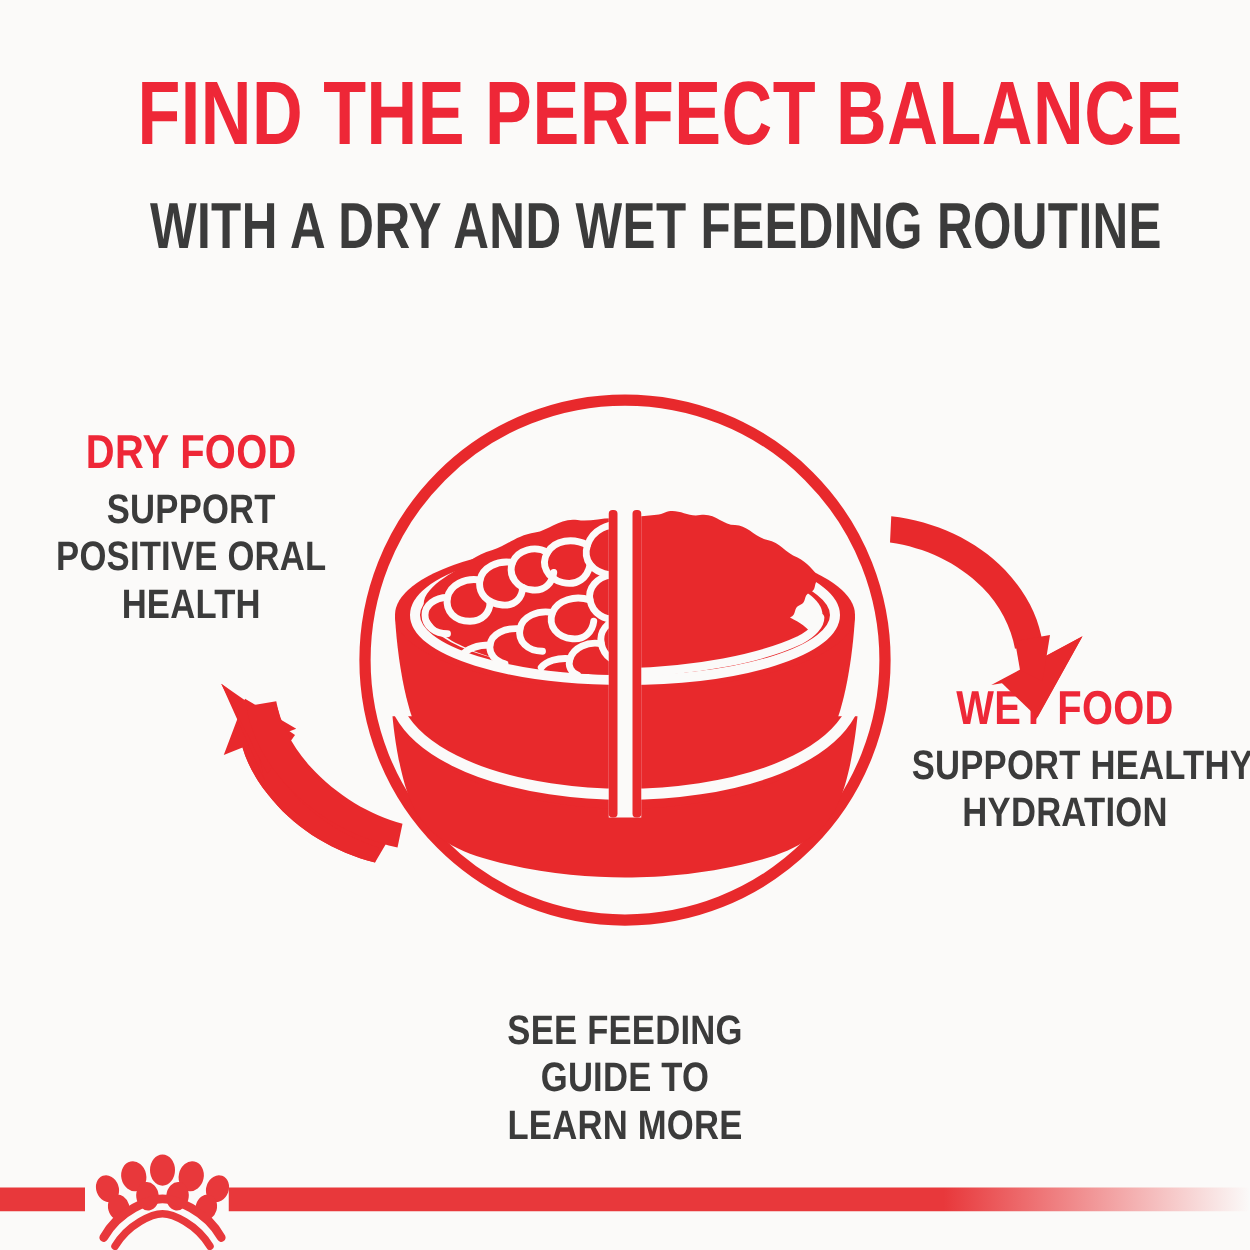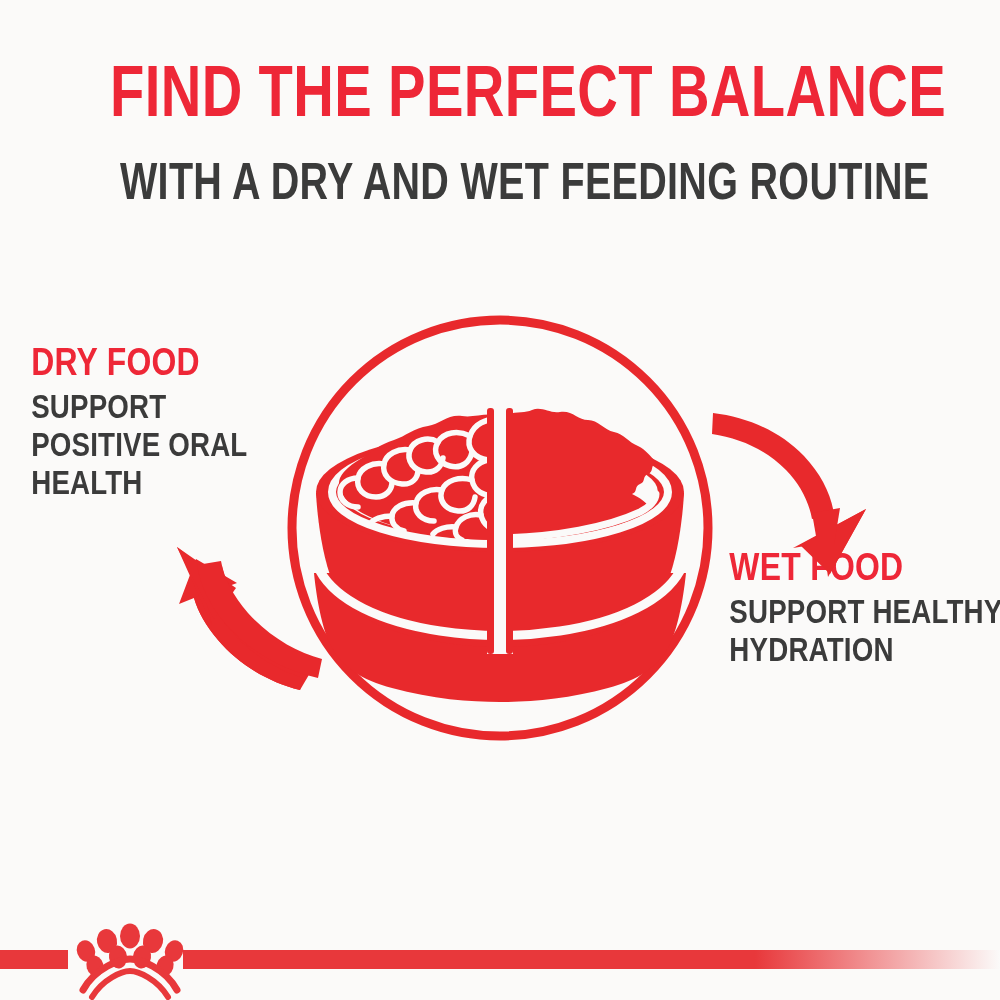--- a/index.html
+++ b/index.html
@@ -53,21 +53,21 @@
     line-height: 58px;
     letter-spacing: 0.4px;
     transform: scaleX(0.76);
     transform-origin: center top;
     white-space: nowrap;
   }
 
   
   .label-block {
     position: absolute;
-    text-align: left;
+    text-align: center;
   }
   .label-title {
     color: #EE2737;
     font-family: "Liberation Sans Narrow", "Liberation Sans", sans-serif;
     font-weight: bold;
     font-size: 38px;
     line-height: 44px;
     letter-spacing: 0.3px;
     transform: scaleX(0.84);
     white-space: nowrap;
@@ -137,20 +137,25 @@
   </div>
 
   <div class="label-block" id="wet-label">
     <div class="label-title">WET FOOD</div>
     <div class="label-body">
       <span class="ln">SUPPORT HEALTHY</span>
       <span class="ln">HYDRATION</span>
     </div>
   </div>
 
+  <div id="footer-caption">
+    <span class="ln">SEE FEEDING</span>
+    <span class="ln">GUIDE TO</span>
+    <span class="ln">LEARN MORE</span>
+  </div>
 
   <svg class="gfx" viewBox="0 0 1000 1000" xmlns="http://www.w3.org/2000/svg" aria-hidden="true">
 
     <circle cx="500" cy="528" r="208" fill="none" stroke="#E8292C" stroke-width="9"></circle>
 
     <g>
 
       <path d="M314 573
                C 314 573, 318 619, 330 644
                C 341 667, 362 680, 392 688

